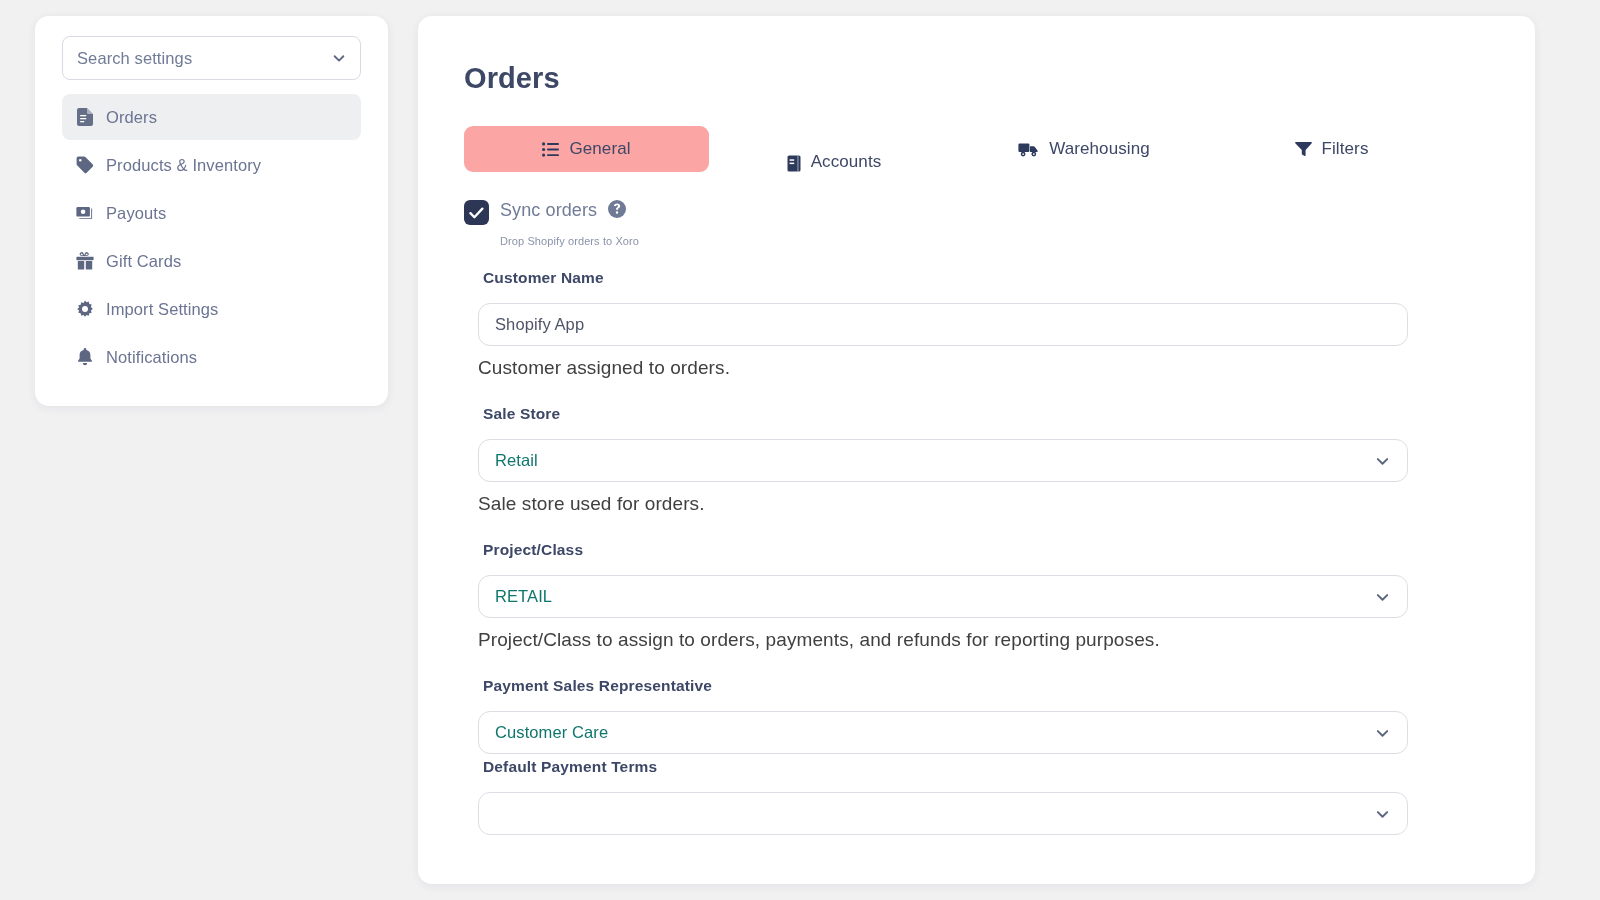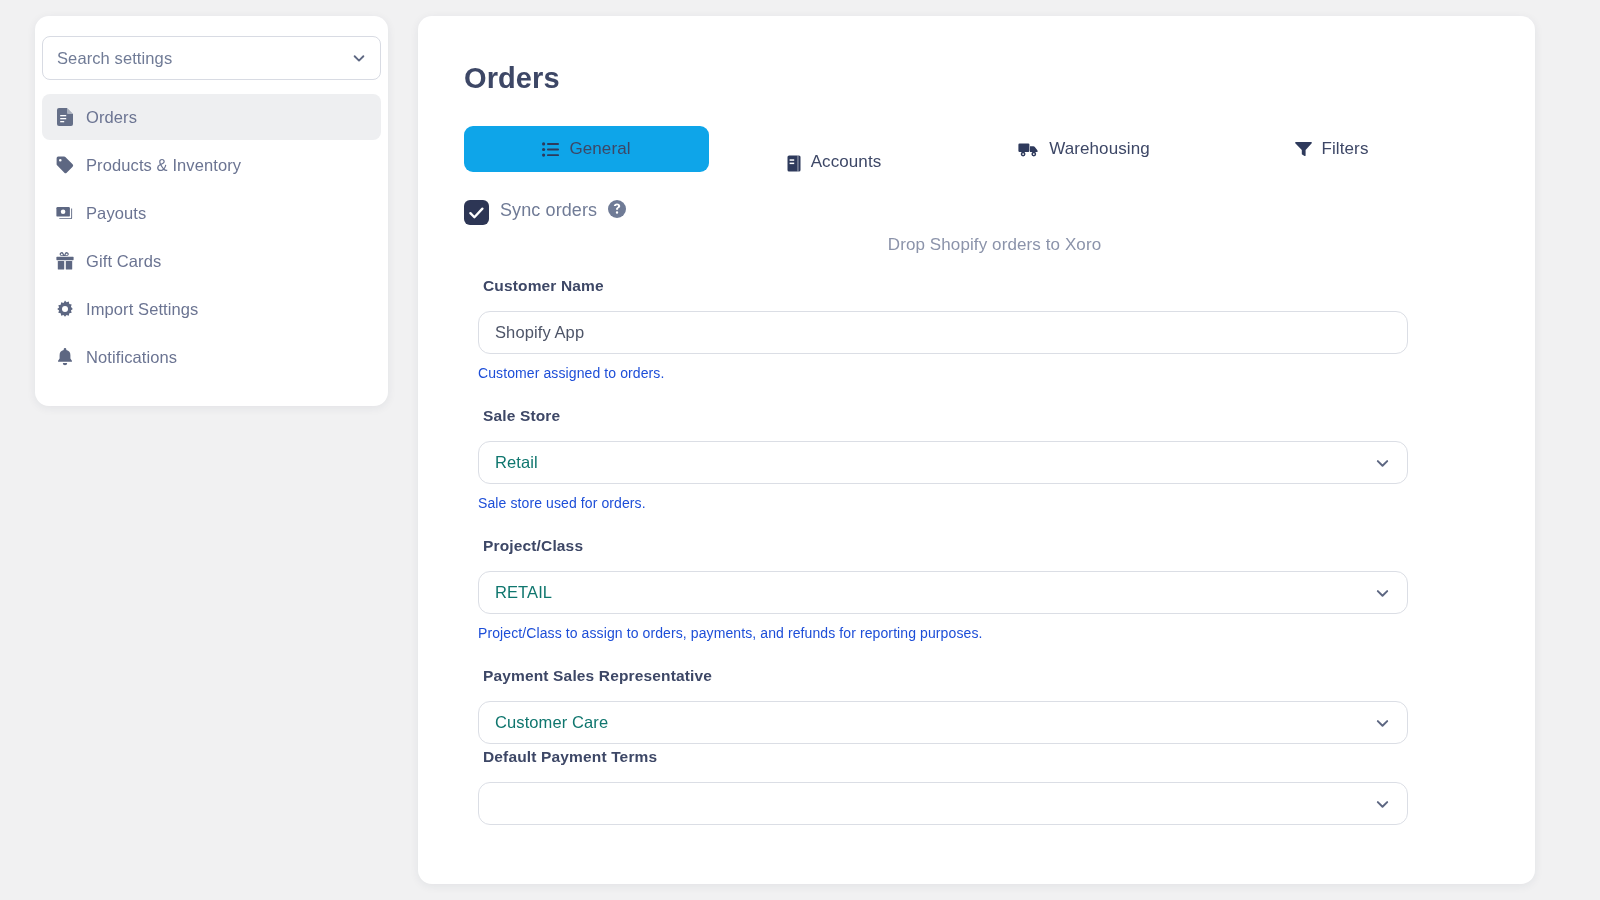--- a/index.html
+++ b/index.html
@@ -25,21 +25,21 @@
   
   .sidebar-card {
     position: absolute;
     left: 35px;
     top: 16px;
     width: 353px;
     height: 390px;
     background: #ffffff;
     border-radius: 14px;
     box-shadow: 0 2px 10px rgba(30, 40, 70, 0.07);
-    padding: 20px 7px;
+    padding: 20px 27px;
   }
 
   .search-select {
     position: relative;
     height: 44px;
     border: 1px solid #d8dbe3;
     border-radius: 8px;
     background: #ffffff;
     display: flex;
     align-items: center;
@@ -131,21 +131,21 @@
     border-radius: 9px;
     cursor: pointer;
     font-size: 17px;
     color: #3d4766;
     letter-spacing: .1px;
   }
   .tab.t0 { width: 245px; }
   .tab.t1 { width: 250px; align-items: flex-end; }
   .tab.t2 { width: 250px; }
   .tab.t3 { width: 245px; text-align: right; }
-  .tab.active { background: #0ea5e9; }
+  .tab.active { background: #fca5a5; }
   .tab .tab-icon { display:flex; align-items:center; color:#2e3a5c; }
   .tab .tab-icon svg { display:block; }
 
   
   .check-row {
     margin-top: 28px;
     display: flex;
     align-items: flex-start;
     gap: 11px;
   }
@@ -173,24 +173,23 @@
     align-items: center;
     justify-content: center;
     color: #6f7b96;
     cursor: pointer;
   }
   .help-icon svg { display:block; }
 
   .check-sub {
     margin-top: 10px;
     margin-left: 36px;
-    font-size: 17px;
+    font-size: 11px;
     color: #8b93aa;
     letter-spacing: .1px;
-    text-align: center;
   }
 
   
   .fields {
     margin-top: 22px;
     padding-left: 14px;
   }
   .field { margin-bottom: 4px; }
   .field-label {
     font-size: 15.5px;
@@ -215,22 +214,22 @@
   }
   .field-control.select { cursor: pointer; }
   .field-value {
     font-size: 16.5px;
     color: #0f766e;
     letter-spacing: .1px;
   }
   .field-value.input-val { color: #4e5568; }
   .field-hint {
     margin-top: 11px;
-    font-size: 14px;
-    color: #1d4ed8;
+    font-size: 19px;
+    color: #404040;
     letter-spacing: .1px;
     margin-bottom: 26px;
   }
   .field-control .chev { right: 17px; width: 15px; height: 15px; }
 </style>
 </head>
 <body>
 
 <div class="page">
 

